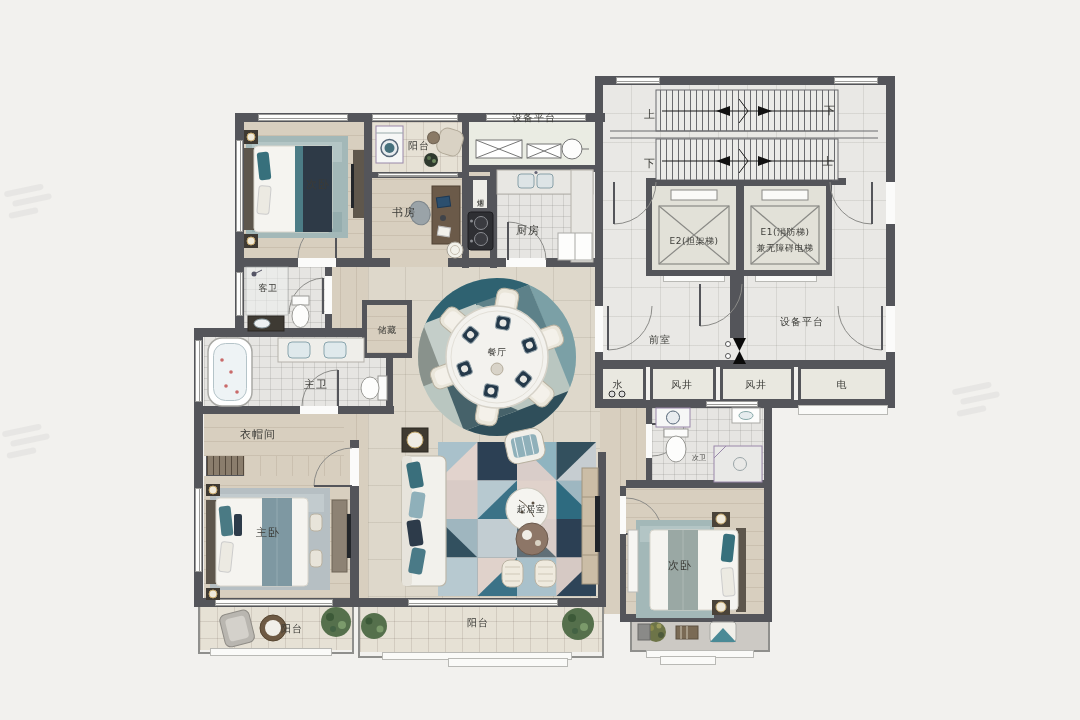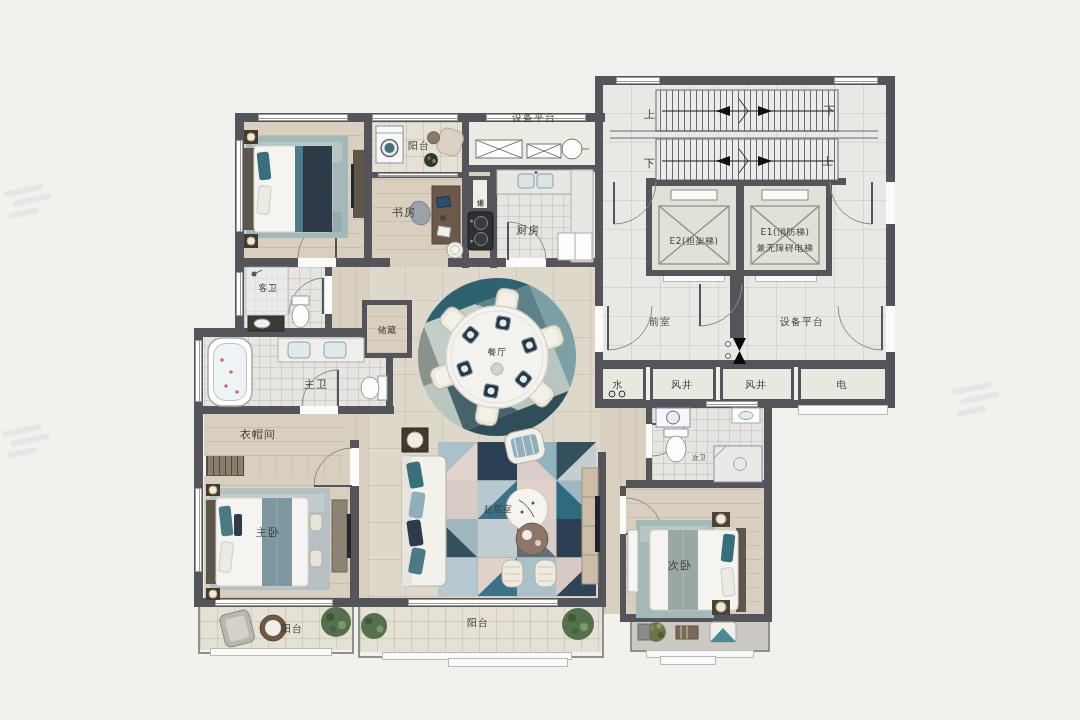--- a/index.html
+++ b/index.html
@@ -553,26 +553,26 @@
 <div class="lbl" style="left:404px;top:212px">书房</div>
 <div class="lbl s7 vlbl" style="left:480px;top:194px">烟道</div>
 <div class="lbl" style="left:528px;top:230px">厨房</div>
 <div class="lbl s9" style="left:268px;top:288px">客卫</div>
 <div class="lbl s9" style="left:387px;top:330px">储藏</div>
 <div class="lbl" style="left:316px;top:384px">主卫</div>
 <div class="lbl" style="left:258px;top:434px">衣帽间</div>
 <div class="lbl" style="left:268px;top:532px">主卧</div>
 <div class="lbl s10" style="left:292px;top:629px">阳台</div>
 <div class="lbl s9" style="left:497px;top:352px">餐厅</div>
-<div class="lbl s9" style="left:498px;top:509px">起居室</div>
+<div class="lbl s9" style="left:531px;top:509px">起居室</div>
 <div class="lbl s10" style="left:478px;top:623px">阳台</div>
 <div class="lbl s7" style="left:699px;top:458px">次卫</div>
 <div class="lbl" style="left:680px;top:565px">次卧</div>
 
-<div class="lbl s10" style="left:660px;top:322px">前室</div>
+<div class="lbl s10" style="left:660px;top:340px">前室</div>
 <div class="lbl s10" style="left:802px;top:322px">设备平台</div>
 <div class="lbl s10" style="left:618px;top:385px">水</div>
 <div class="lbl s10" style="left:682px;top:385px">风井</div>
 <div class="lbl s10" style="left:756px;top:385px">风井</div>
 <div class="lbl s10" style="left:842px;top:385px">电</div>
 <div class="lbl s9" style="left:694px;top:241px">E2(担架梯)</div>
 <div class="lbl s9" style="left:785px;top:232px">E1(消防梯)</div>
 <div class="lbl s9" style="left:785px;top:248px">兼无障碍电梯</div>
 <div class="lbl" style="left:650px;top:114px">上</div>
 <div class="lbl" style="left:830px;top:110px">下</div>

